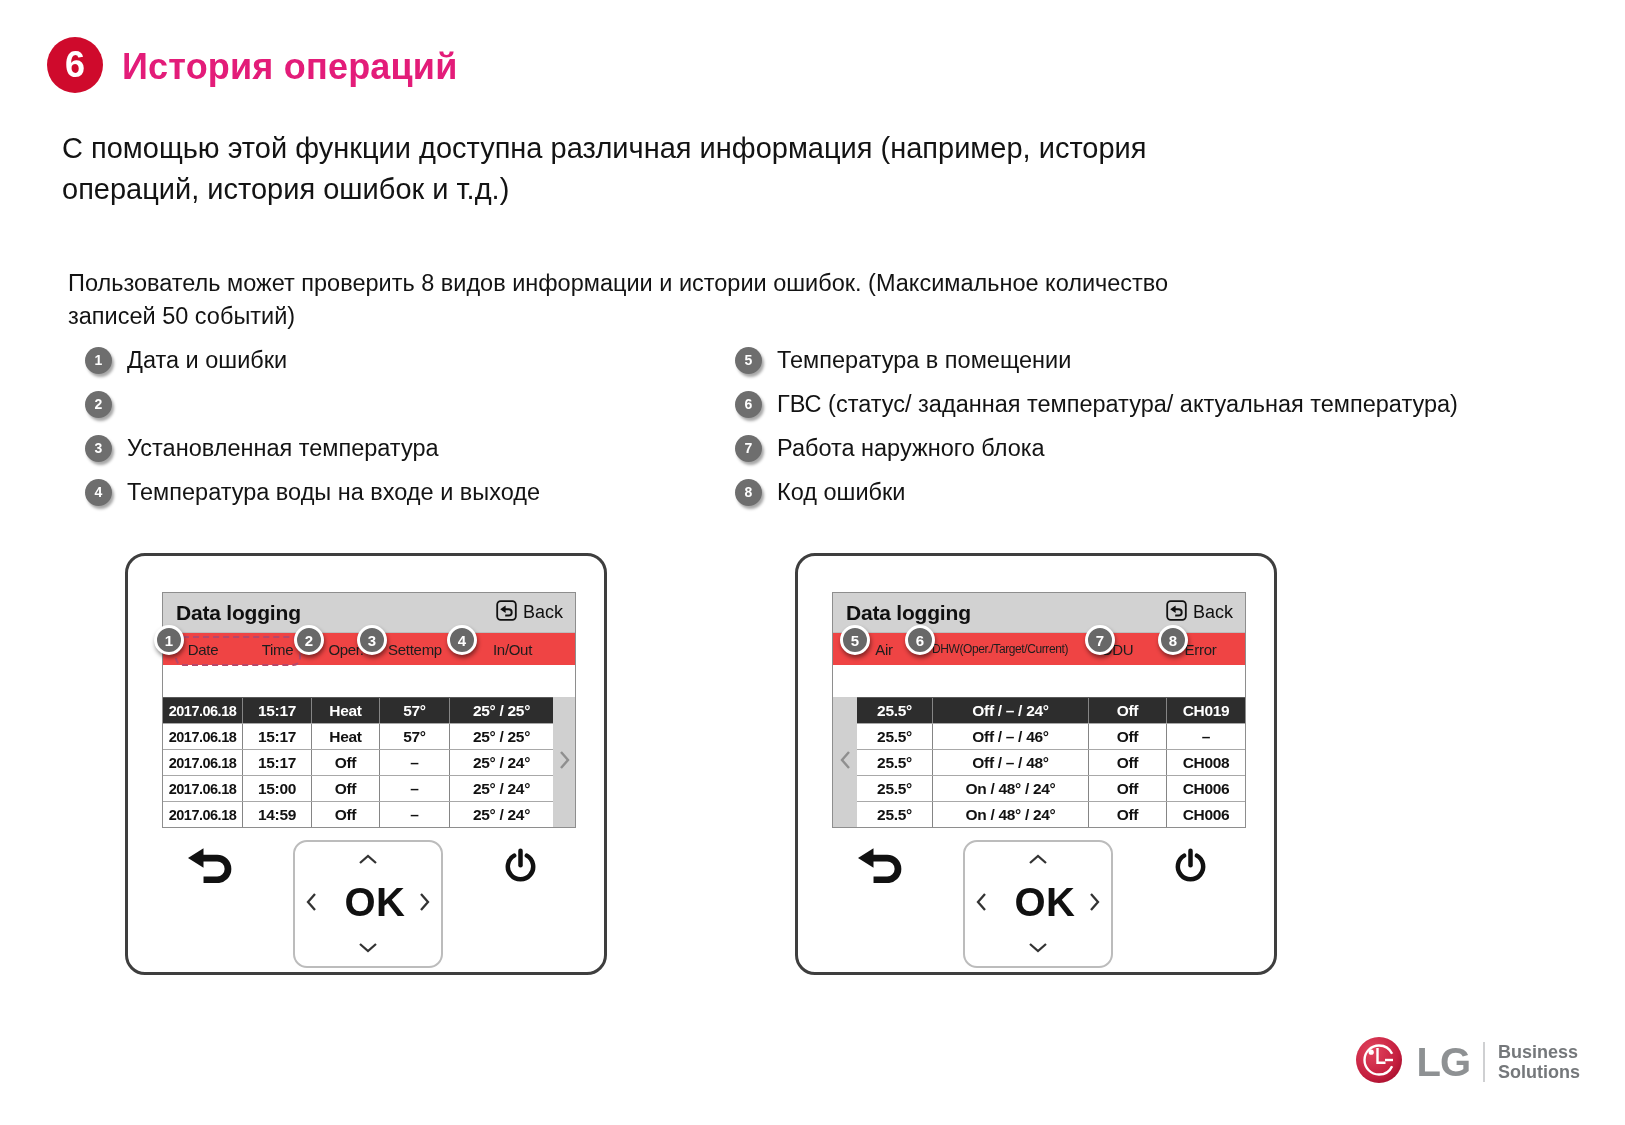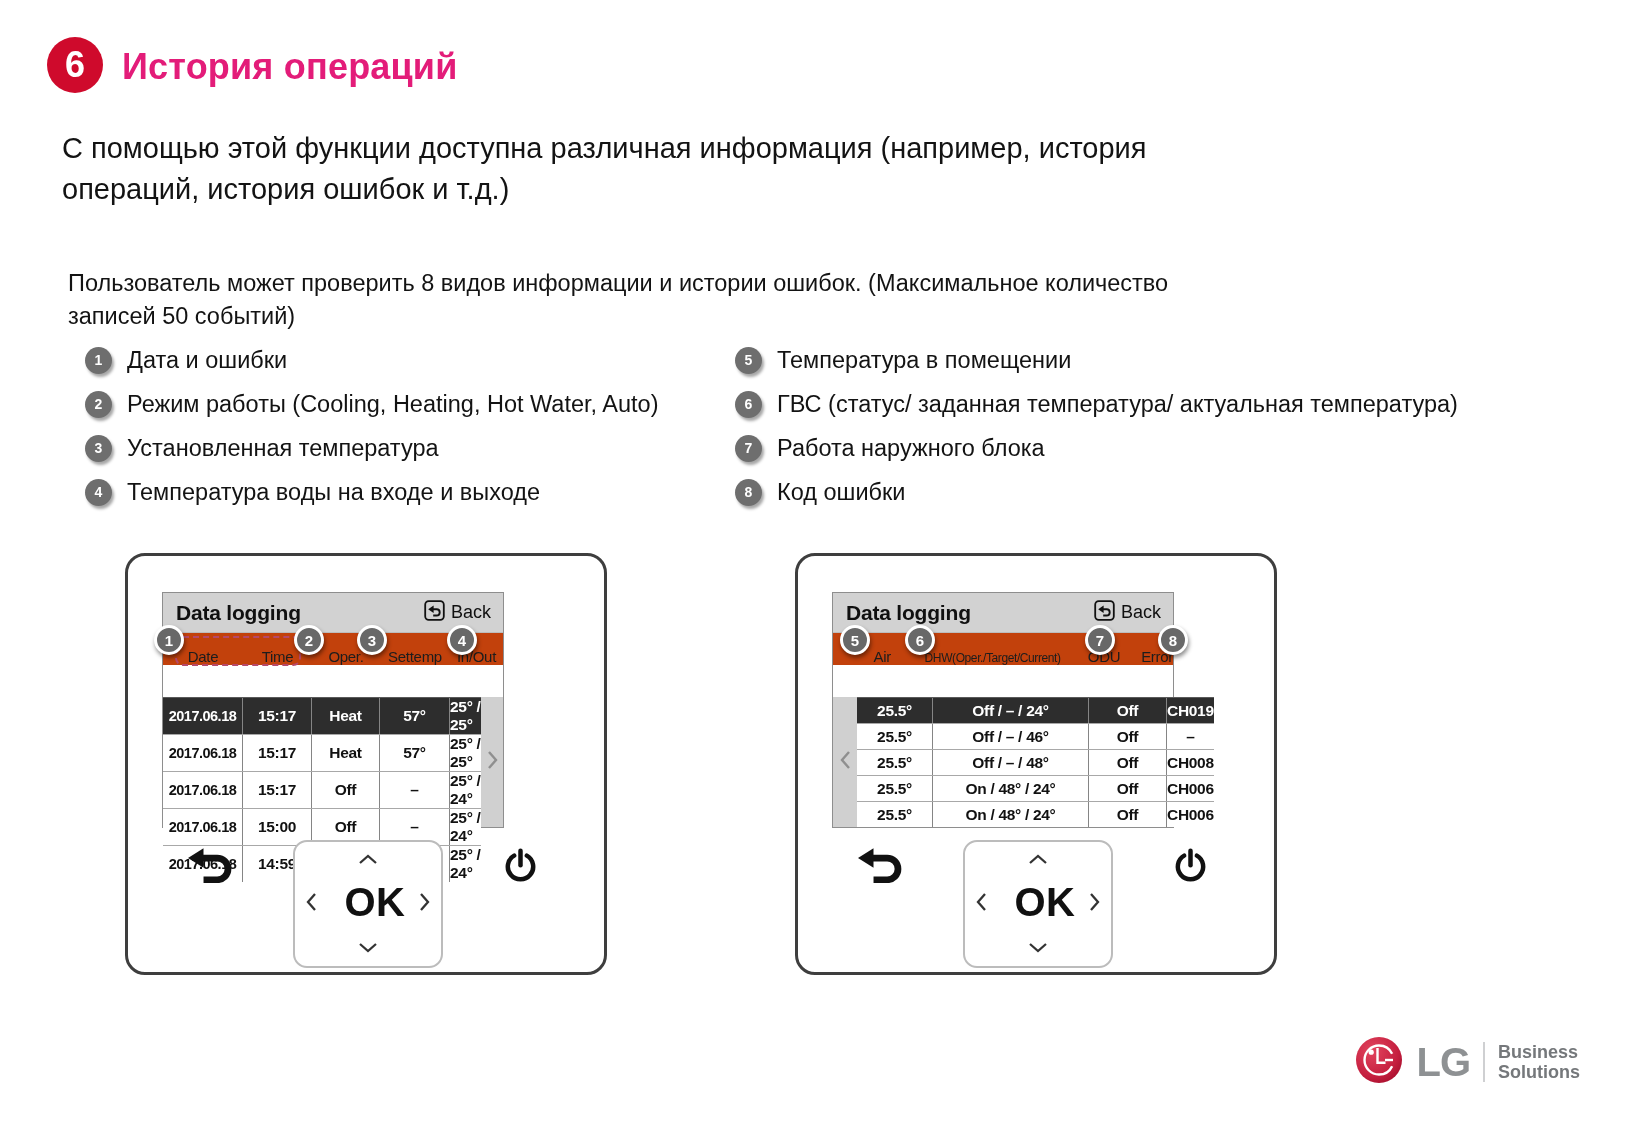--- a/index.html
+++ b/index.html
@@ -24,29 +24,29 @@
     font-size:14px; font-weight:bold; display:flex; align-items:center; justify-content:center;
     box-shadow:2px 3px 3px rgba(0,0,0,0.35); flex:none; }
   .legend-label { font-size:23.5px; color:#131313; white-space:nowrap; }
 
   
   .device { position:absolute; width:482px; height:422px; background:#fff;
     border:3px solid #3e3e3e; border-radius:20px; }
   .device.left  { left:125px; top:553px; }
   .device.right { left:795px; top:553px; }
 
-  .screen { position:absolute; left:34px; top:36px; width:342px; height:236px;
+  .screen { position:absolute; left:34px; top:36px; width:414px; height:236px;
     border:1px solid #8e8e8e; background:#fff; display:flex; flex-direction:column; }
   .titlebar { height:40px; background:#d2d2d2; border-bottom:1px solid #bdbdbd;
     display:flex; align-items:center; justify-content:space-between; padding:0 12px 0 13px; flex:none; }
   .screen-title { font-size:21px; font-weight:bold; color:#101010; letter-spacing:-0.2px; }
   .back-btn { display:flex; align-items:center; gap:6px; cursor:default; }
   .back-label { font-size:18px; color:#101010; }
 
-  .header-row { height:32px; background:#c2410c; display:flex; flex:none; align-items:flex-end; }
+  .header-row { height:32px; background:#ef4444; display:flex; flex:none; align-items:center; }
   .hcell { text-align:center; font-size:15px; color:#1d1d1d; letter-spacing:-0.3px; }
   .hcell.small { font-size:12px; letter-spacing:-0.4px; }
 
   .tbody { flex:1; display:flex; min-height:0;margin-top:32px; }
   .rows { flex:1; display:flex; flex-direction:column; }
   .trow { flex:1; display:flex; border-top:1px solid #a8a8a8; background:#fff; }
   .trow:first-child { border-top:1px solid #5a5a5a; }
   .trow.dark { background:#2d2d2d; color:#fff; }
   .tcell { display:flex; align-items:center; justify-content:center; font-size:15.5px; font-weight:bold;
     letter-spacing:-0.3px; border-right:1px solid #858585; }
@@ -108,21 +108,20 @@
     <div>записей 50 событий)</div>
   </div>
 
   <div class="legend-col left">
     <div class="legend-item">
       <span class="legend-badge">1</span>
       <span class="legend-label">Дата и ошибки</span>
     </div>
     <div class="legend-item">
       <span class="legend-badge">2</span>
-      <span class="legend-label">Режим работы (Cooling, Heating, Hot Water, Auto)</span>
     </div>
     <div class="legend-item">
       <span class="legend-badge">3</span>
       <span class="legend-label">Установленная температура</span>
     </div>
     <div class="legend-item">
       <span class="legend-badge">4</span>
       <span class="legend-label">Температура воды на входе и выходе</span>
     </div>
   </div>

